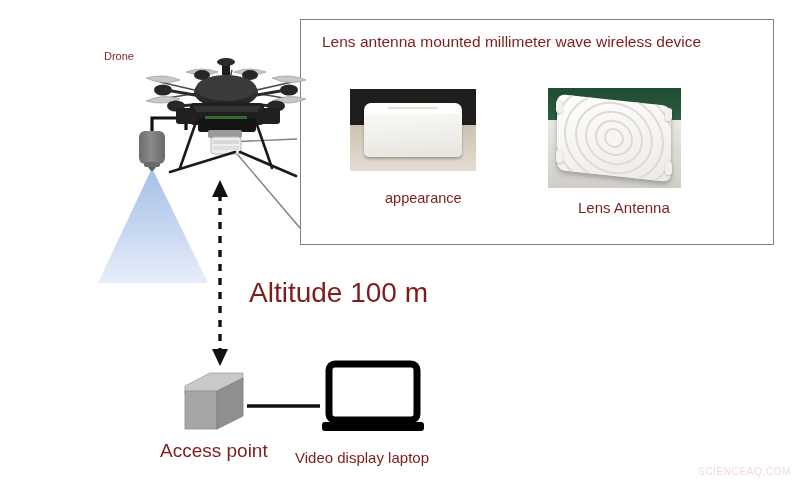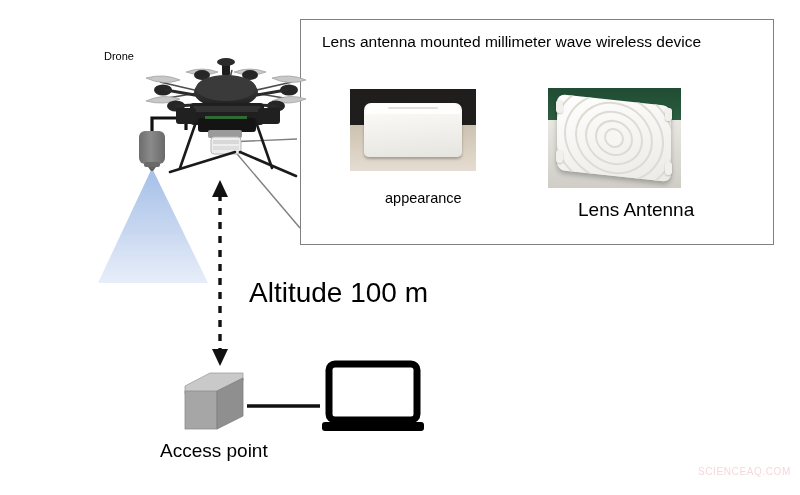--- a/index.html
+++ b/index.html
@@ -12,33 +12,33 @@
   }
   #figure {
     position: relative;
     width: 800px;
     height: 495px;
     background: #ffffff;
     overflow: hidden;
   }
   .lbl {
     position: absolute;
-    color: #000000;
+    color: #7f1d1d;
     white-space: nowrap;
     line-height: 1.1;
   }
   
   #drone-label      { left: 104px; top: 50px;  font-size: 11px; }
   #camera-label     { left: 32px;  top: 132px; font-size: 17px; }
   #altitude-label   { left: 249px; top: 278px; font-size: 28px; }
   #ap-label         { left: 160px; top: 441px; font-size: 19px; }
   #laptop-label     { left: 295px; top: 450px; font-size: 15px; }
   #inset-title      { left: 322px; top: 33px;  font-size: 15.5px; }
   #appearance-label { left: 385px; top: 191px; font-size: 14.5px; }
-  #lens-label       { left: 578px; top: 200px; font-size: 19px; }
+  #lens-label       { left: 578px; top: 200px; font-size: 15px; }
   #watermark {
     position: absolute;
     left: 698px; top: 466px;
     font-size: 10px;
     letter-spacing: .6px;
     color: #f4d8dd;
     white-space: nowrap;
   }
 
   
@@ -257,19 +257,20 @@
 
     <g>
       <rect x="329" y="364" width="88" height="56" rx="6" fill="none" stroke="#000000" stroke-width="7"></rect>
       <rect x="322" y="422" width="102" height="9" rx="3" fill="#000000"></rect>
     </g>
   </svg>
 
   <div class="lbl" id="drone-label">Drone</div>
   <div class="lbl" id="altitude-label">Altitude 100 m</div>
   <div class="lbl" id="ap-label">Access point</div>
+  <div class="lbl" id="laptop-label">Video display laptop</div>
 
   <div class="lbl" id="inset-title">Lens antenna mounted millimeter wave wireless device</div>
   <div class="lbl" id="appearance-label">appearance</div>
   <div class="lbl" id="lens-label">Lens Antenna</div>
 
   <div id="watermark">SCIENCEAQ.COM</div>
 </div>
 
 </body></html>

